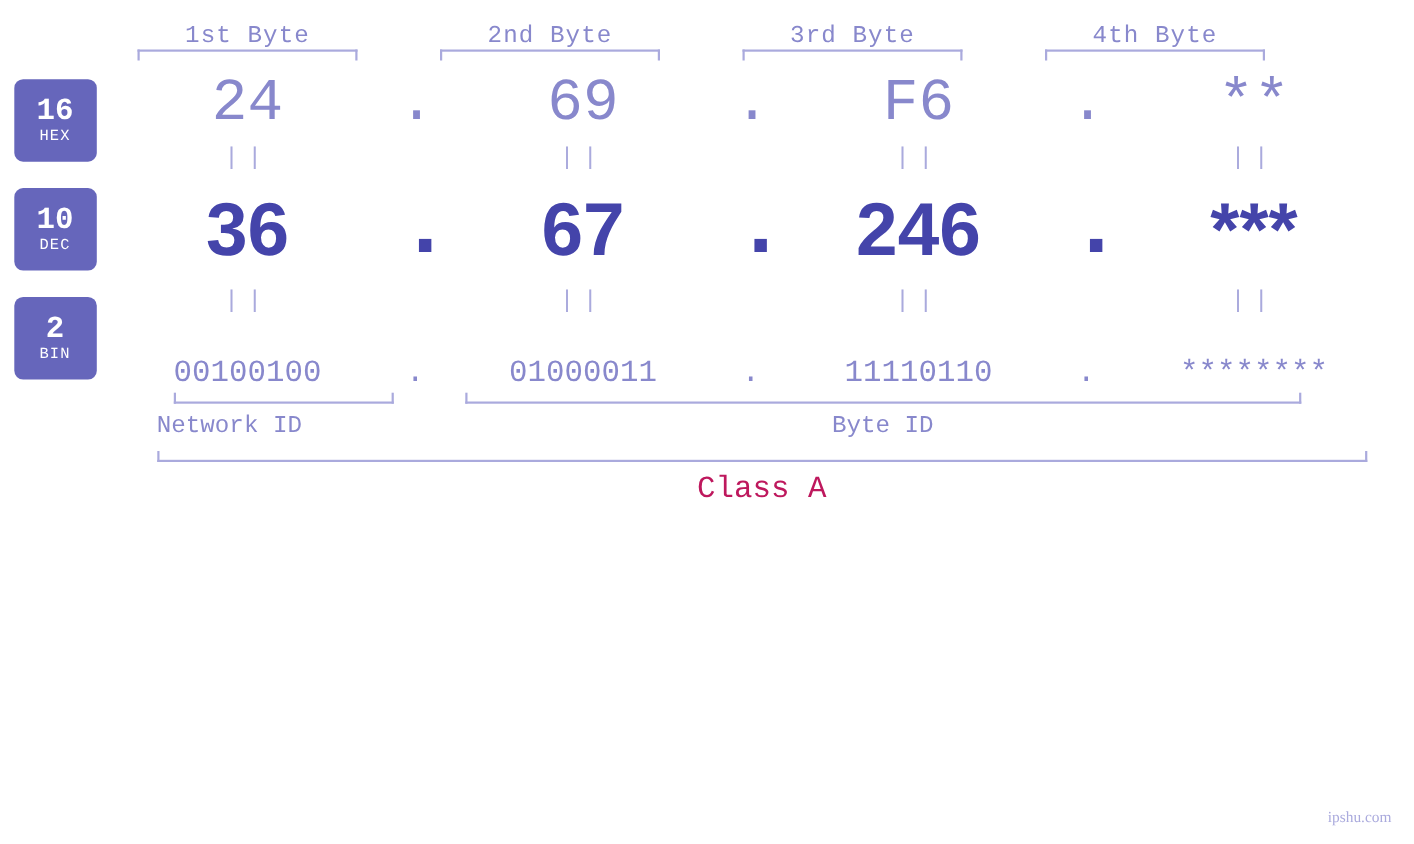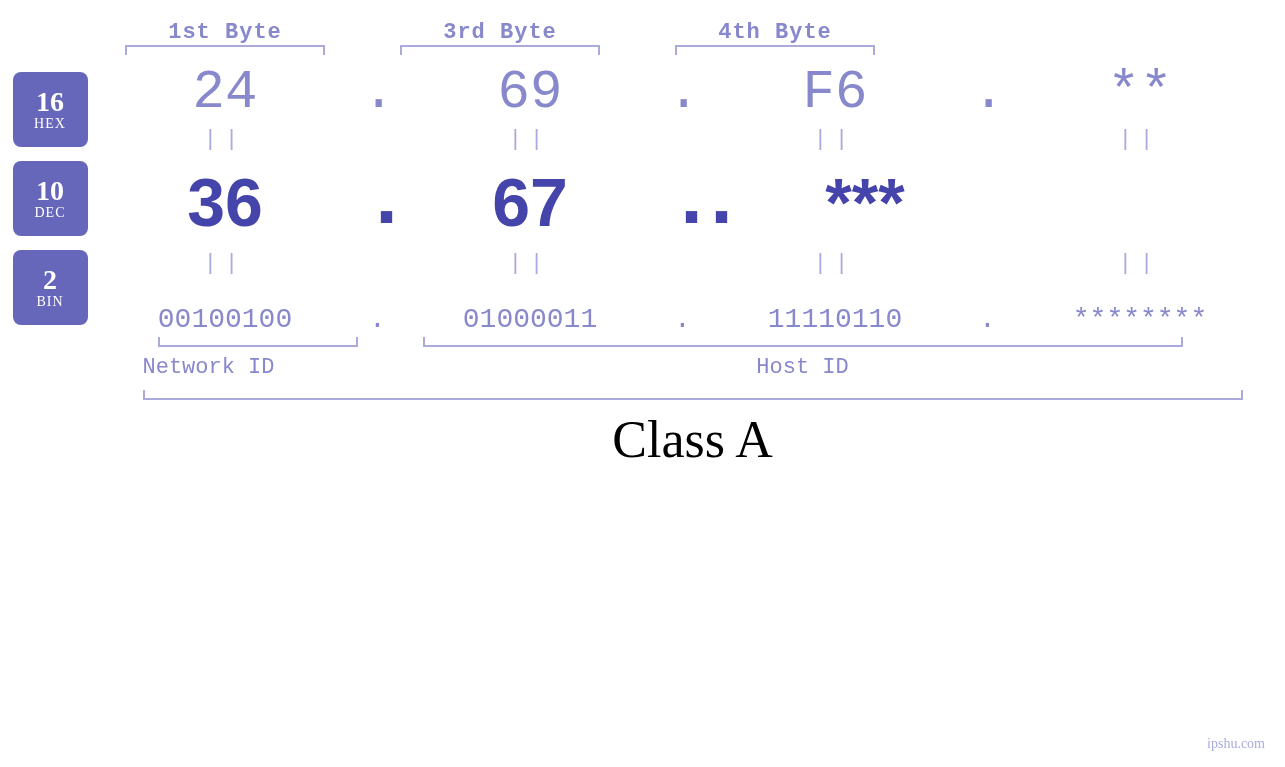--- a/index.html
+++ b/index.html
@@ -28,21 +28,20 @@
       display: flex;
       align-items: center;
       width: 1240px;
       margin-left: 130px;
       margin-bottom: 5px;
     }
 
     .byte-col {
       width: 275px;
       text-align: center;
-      font-weight: bold;
     }
 
     .byte-label {
       color: #8888cc;
       font-size: 22px;
       font-family: 'Courier New', Courier, monospace;
       letter-spacing: 1px;
     }
 
     
@@ -77,22 +76,21 @@
       margin-top: 10px;
     }
 
     
     .badges-col {
       display: flex;
       flex-direction: column;
       justify-content: space-around;
       width: 130px;
       padding: 10px 0;
-      gap: 14px;
-      font-family: Liberation Serif, serif;
+      gap: 24px;
     }
 
     .badge {
       width: 75px;
       height: 75px;
       background: #6666bb;
       border-radius: 8px;
       display: flex;
       flex-direction: column;
       align-items: center;
@@ -303,23 +301,23 @@
     .class-outer-line::after {
       content: '';
       position: absolute;
       right: 0; bottom: 0;
       width: 2px; height: 10px;
       background: #aaaadd;
     }
 
     .class-label {
       text-align: center;
-      color: #000000;
-      font-size: 52px;
-      font-family: Liberation Serif, serif;
+      color: #be185d;
+      font-size: 28px;
+      font-family: Liberation Mono, monospace;
       margin-top: 10px;
       margin-left: 130px;
       width: 1100px;
     }
 
     
     .watermark {
       position: absolute;
       bottom: 15px;
       right: 20px;
@@ -339,20 +337,24 @@
 <body>
 
 <div class="main-container">
 
   <div class="header-row">
     <div class="byte-col">
       <div class="byte-label">1st Byte</div>
       <div class="bracket-line"></div>
     </div>
     <div class="byte-col">
+      <div class="byte-label">2nd Byte</div>
+      <div class="bracket-line"></div>
+    </div>
+    <div class="byte-col">
       <div class="byte-label">3rd Byte</div>
       <div class="bracket-line"></div>
     </div>
     <div class="byte-col">
       <div class="byte-label">4th Byte</div>
       <div class="bracket-line"></div>
     </div>
   </div>
 
   <div class="content-area">
@@ -414,20 +416,23 @@
         </div>
         <div class="dot-separator">
           <span class="dot-dec">.</span>
         </div>
         <div class="data-cell">
           <span class="dec-val">67</span>
         </div>
         <div class="dot-separator">
           <span class="dot-dec">.</span>
         </div>
+        <div class="data-cell">
+          <span class="dec-val">246</span>
+        </div>
         <div class="dot-separator">
           <span class="dot-dec">.</span>
         </div>
         <div class="data-cell">
           <span class="dec-val">***</span>
         </div>
       </div>
 
       <div class="equals-row">
         <div class="equals-cell">||</div>
@@ -469,21 +474,21 @@
   <div class="bottom-section">
     <div class="bottom-brackets">
 
       <div class="network-bracket">
         <div class="network-bracket-line"></div>
         <div class="network-label">Network ID</div>
       </div>
 
       <div class="host-bracket">
         <div class="host-bracket-line"></div>
-        <div class="host-label">Host ID</div>
+        <div class="host-label">Byte ID</div>
       </div>
     </div>
 
     <div class="class-section">
       <div class="class-outer-line"></div>
       <div class="class-label">Class A</div>
     </div>
   </div>
 
   <div class="watermark">ipshu.com</div>

